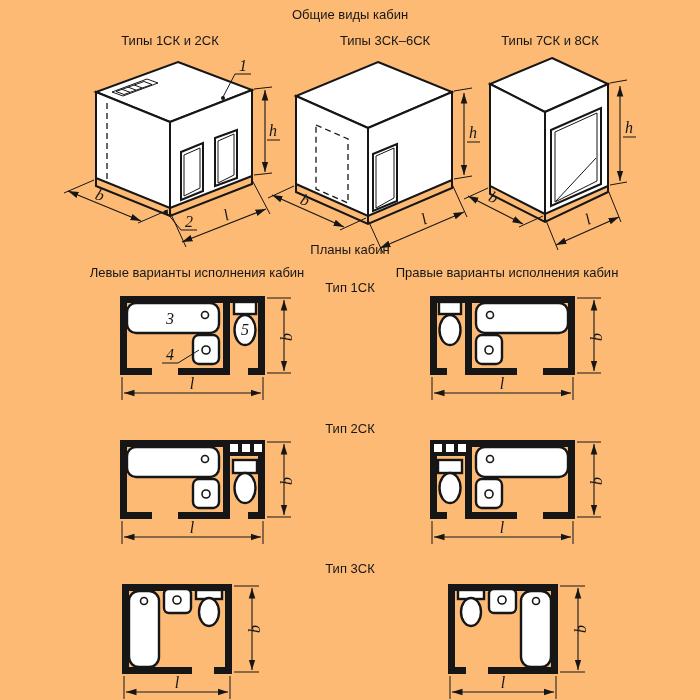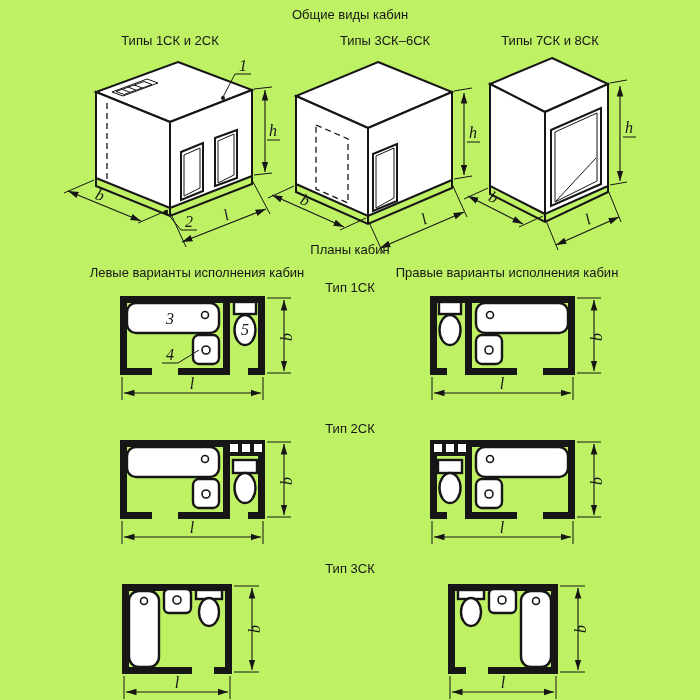--- a/index.html
+++ b/index.html
@@ -1,16 +1,16 @@
 <!DOCTYPE html>
 <html><head>
 <meta charset="utf-8">
 <style>
   html,body{margin:0;padding:0;background:#ffffff;}
-  #canvas{position:relative;width:700px;height:700px;background:#bef264;overflow:hidden;
+  #canvas{position:relative;width:700px;height:700px;background:#fdba74;overflow:hidden;
           font-family:"Liberation Sans", sans-serif;}
   svg{display:block;}
   text{fill:#161616;}
   .caption{font-family:"Liberation Sans", sans-serif;font-size:13px;}
   .dimlbl{font-family:"Liberation Serif", serif;font-style:italic;font-size:16px;}
   .callout{font-family:"Liberation Serif", serif;font-style:italic;font-size:16px;}
   .edge{fill:none;stroke:#161616;stroke-width:2;}
   .thin{fill:none;stroke:#161616;stroke-width:1;}
   .dash{fill:none;stroke:#161616;stroke-width:1.3;stroke-dasharray:6 4;}
   .wall{fill:#161616;stroke:none;}

